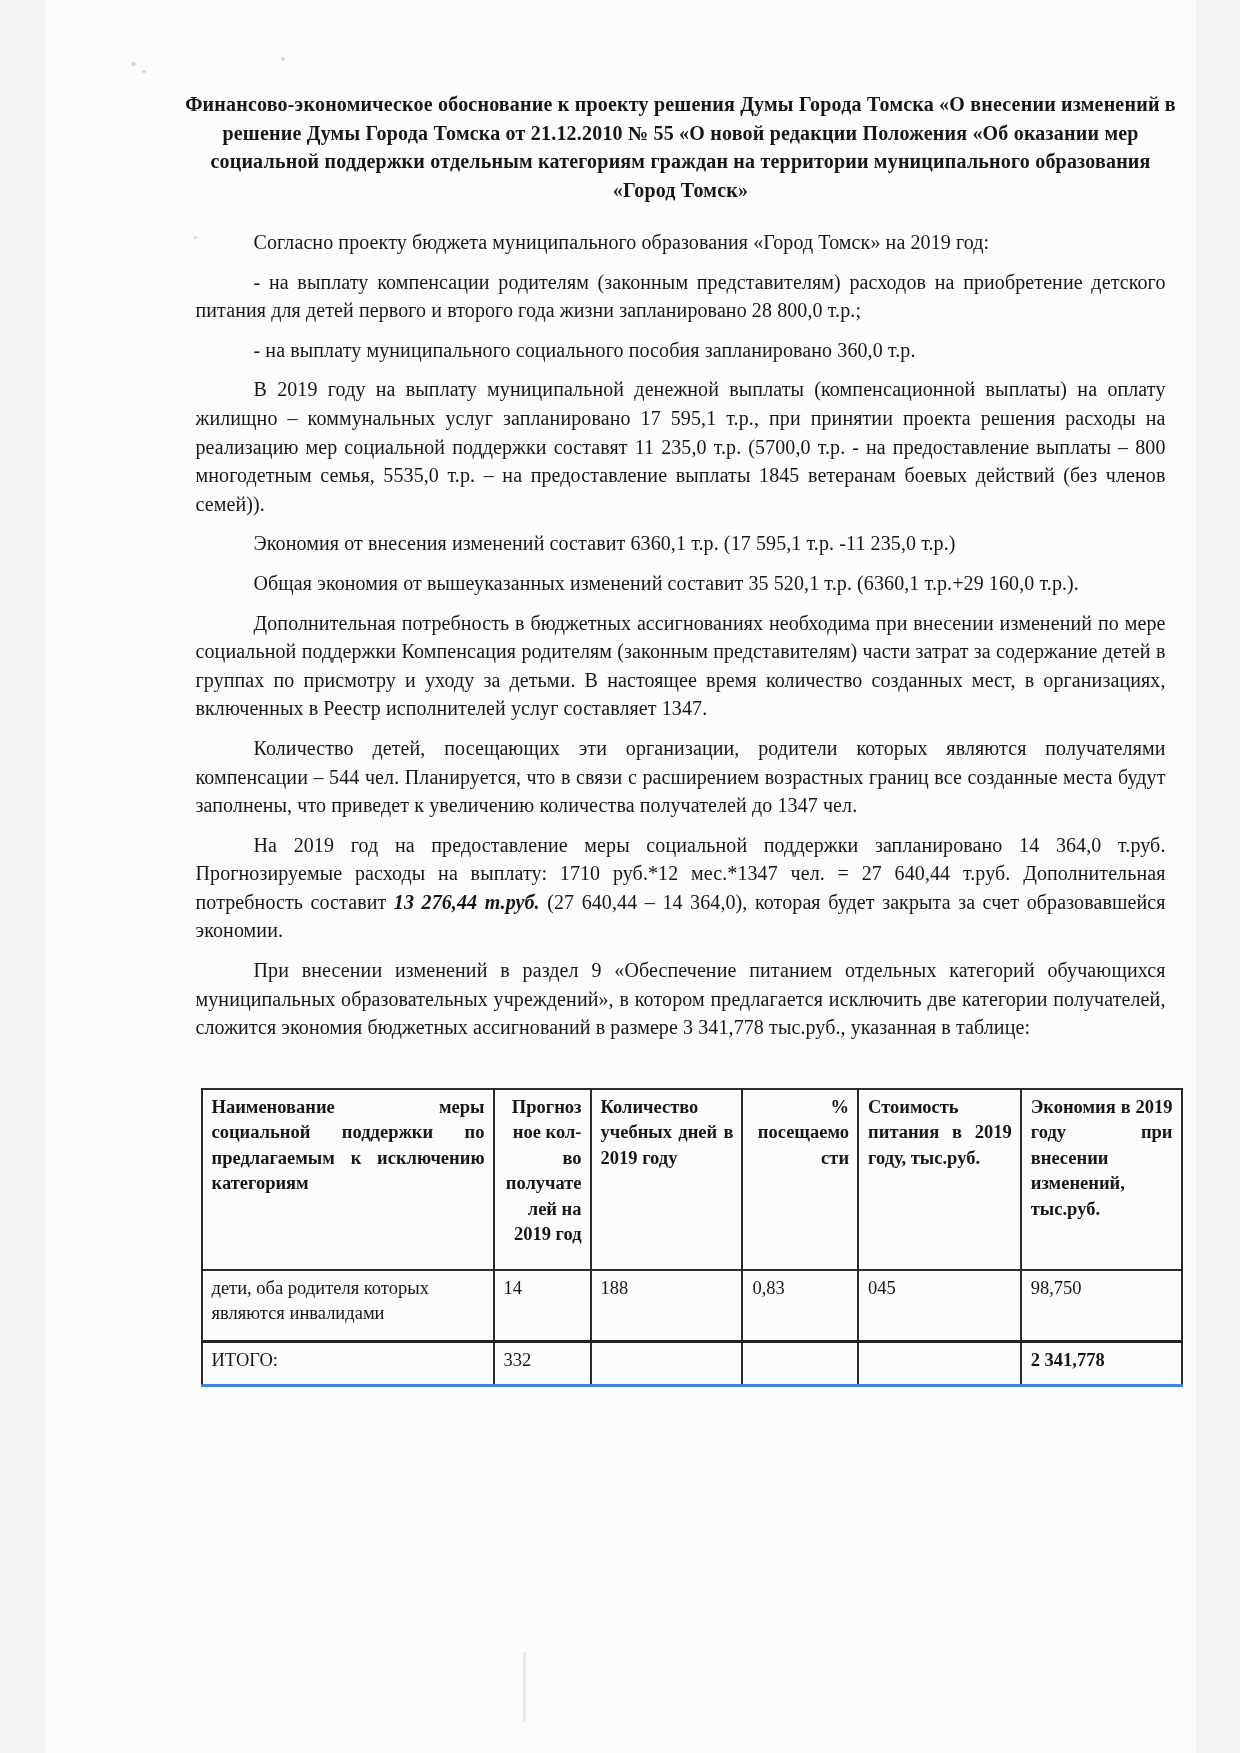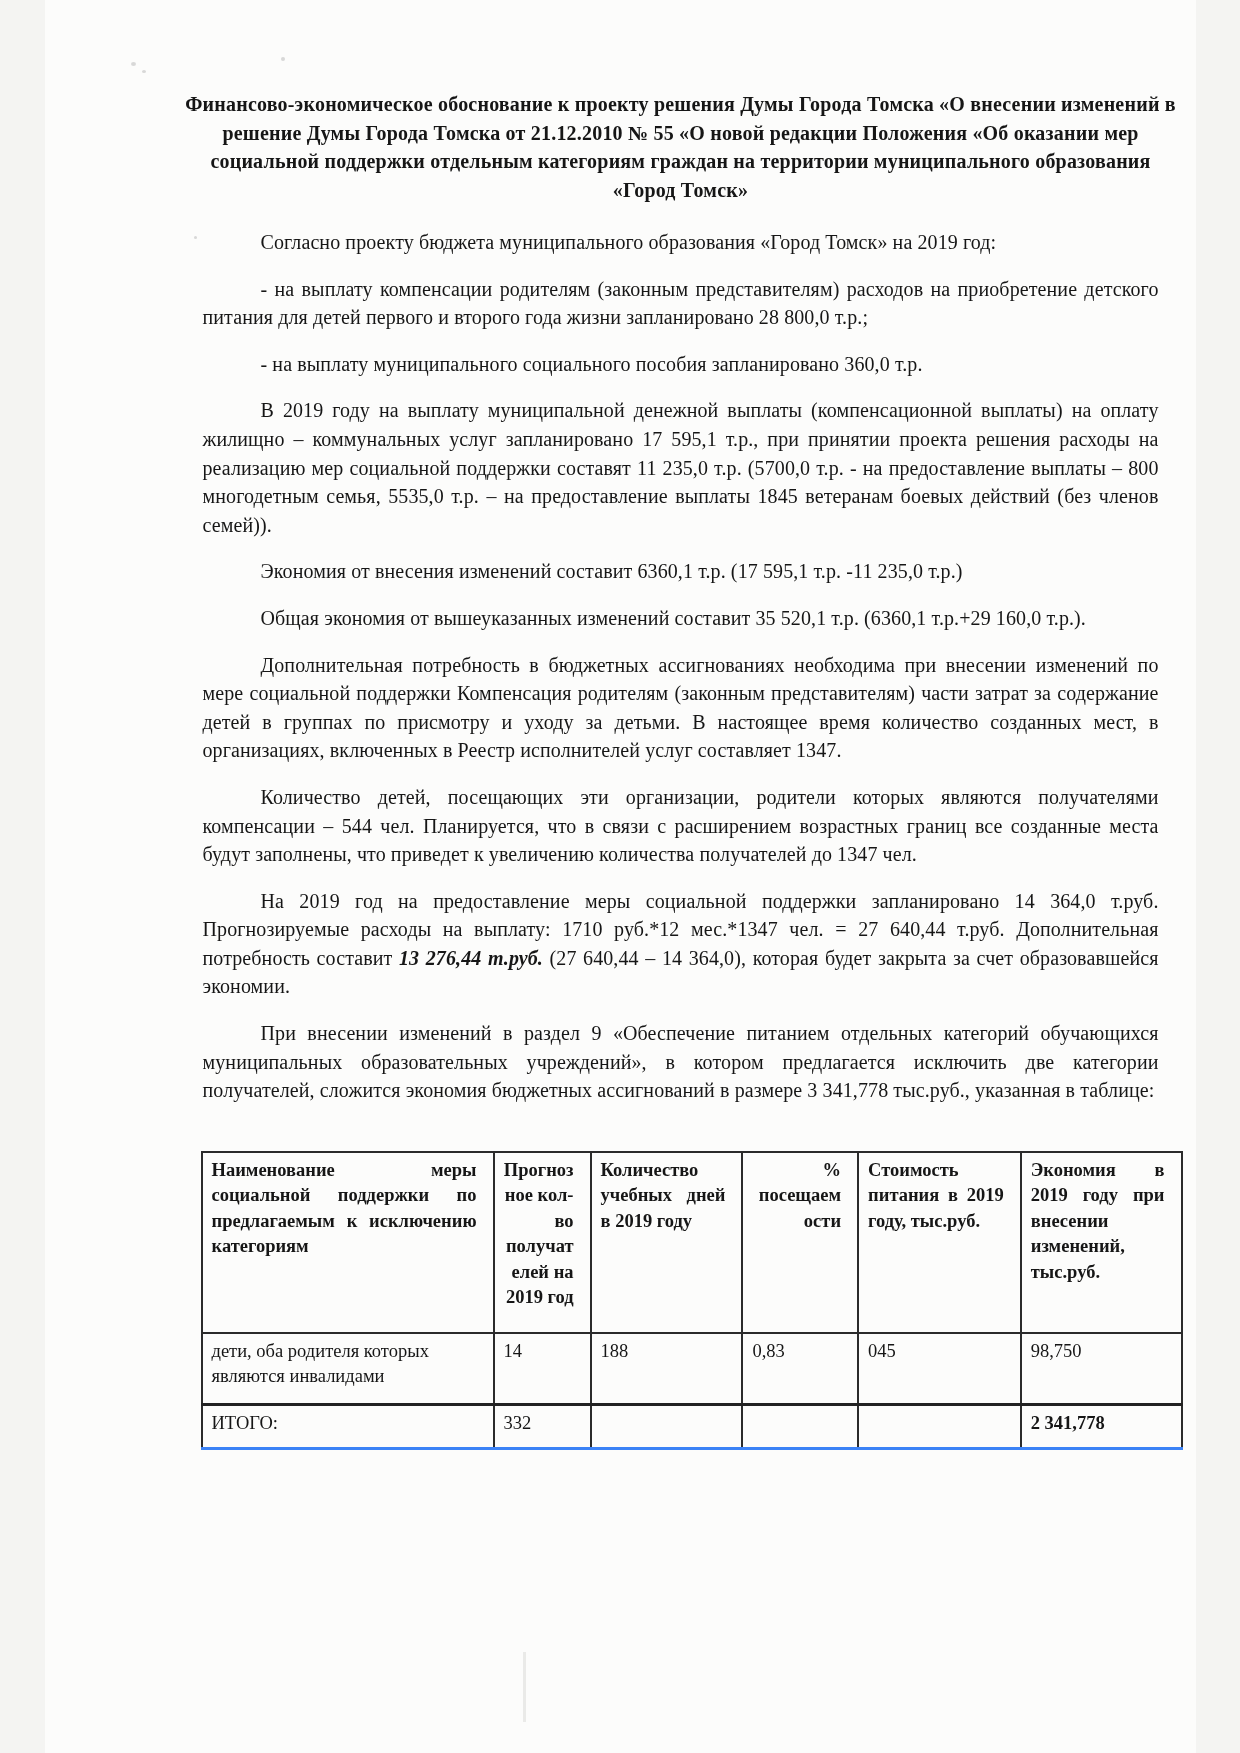--- a/index.html
+++ b/index.html
@@ -25,41 +25,41 @@
   }
   .doc-title {
     font-size: 20px;
     font-weight: bold;
     line-height: 28.5px;
     text-align: center;
     margin: 0 0 24px 0;
     letter-spacing: 0.2px;
   }
   p.para {
-    margin: 18px;
+    margin: 11px;
     font-size: 20px;
     line-height: 28.6px;
     text-align: justify;
     text-indent: 58px;
     letter-spacing: 0.1px;
   }
   .bold-inline { font-weight: bold; font-style: italic; }
   table.fin-table {
     border-collapse: collapse;
     table-layout: fixed;
     width: 982px;
     margin: 46px 0 0 16px;
     font-size: 18.5px;
     line-height: 25.5px;
   }
   table.fin-table th,
   table.fin-table td {
     border: 2px solid #2b2b2b;
     vertical-align: top;
-    padding: 5px 16px 6px 9px;
+    padding: 5px 8px 6px 9px;
     overflow-wrap: break-word;
     word-wrap: break-word;
   }
   table.fin-table th {
     font-weight: bold;
     text-align: right;
     height: 168px;
   }
   table.fin-table th.just { text-align: justify; }
   tr.row-tall td { height: 158px; }

